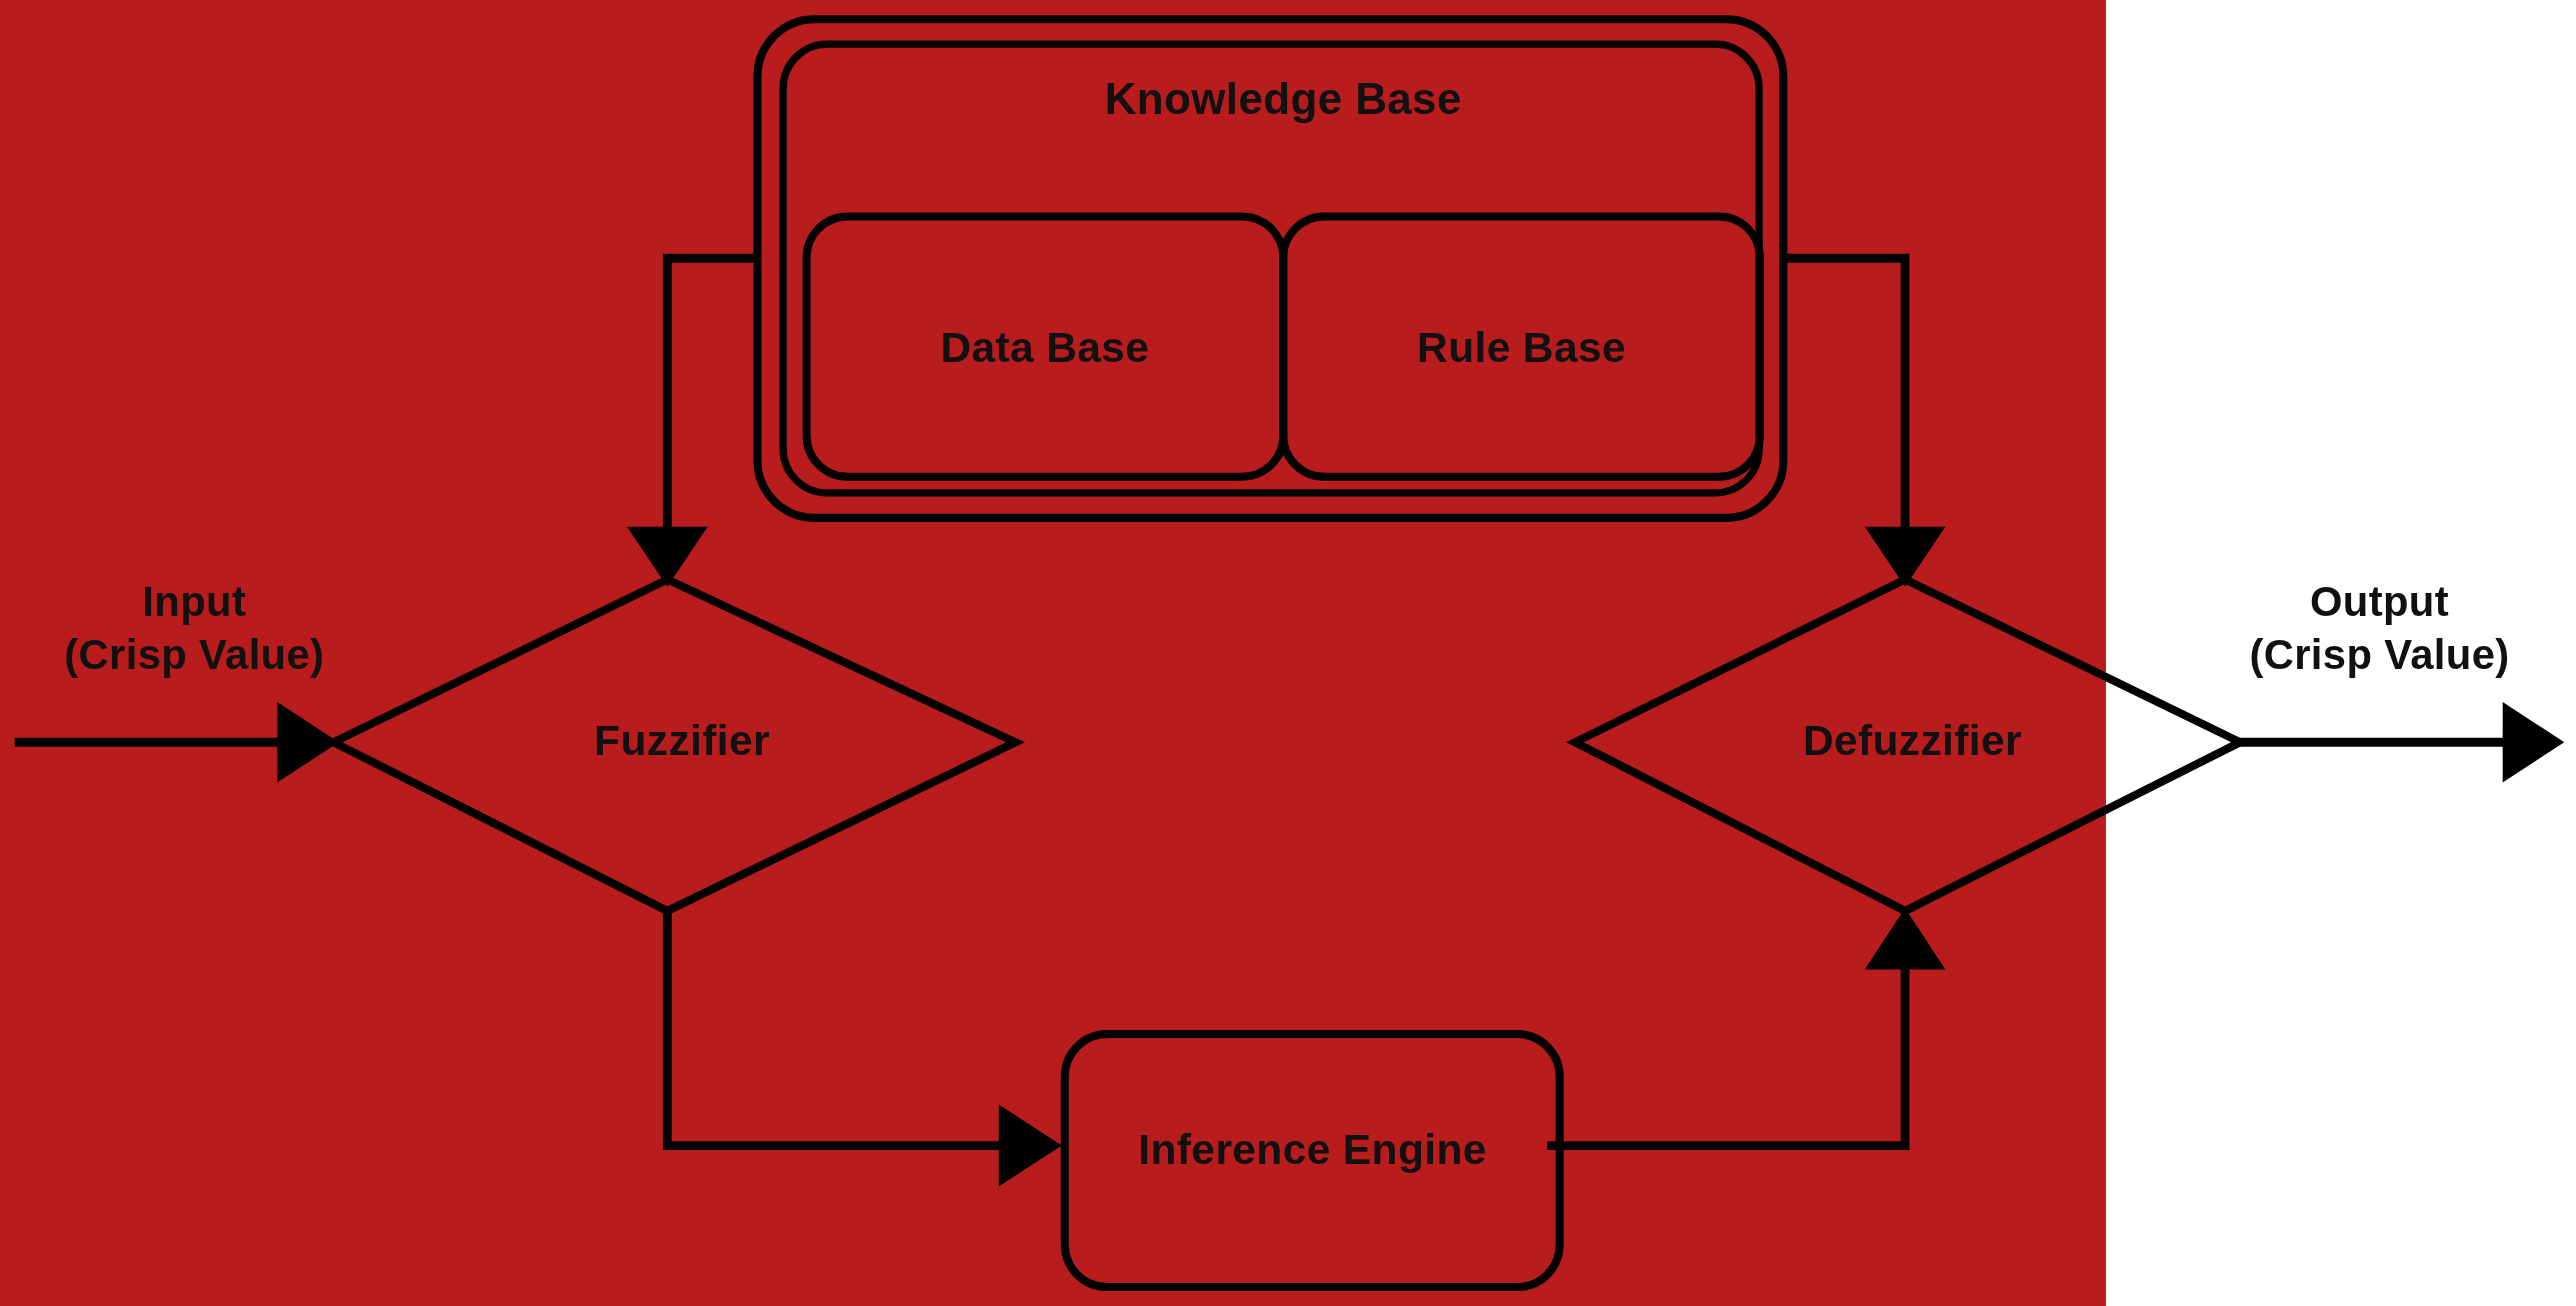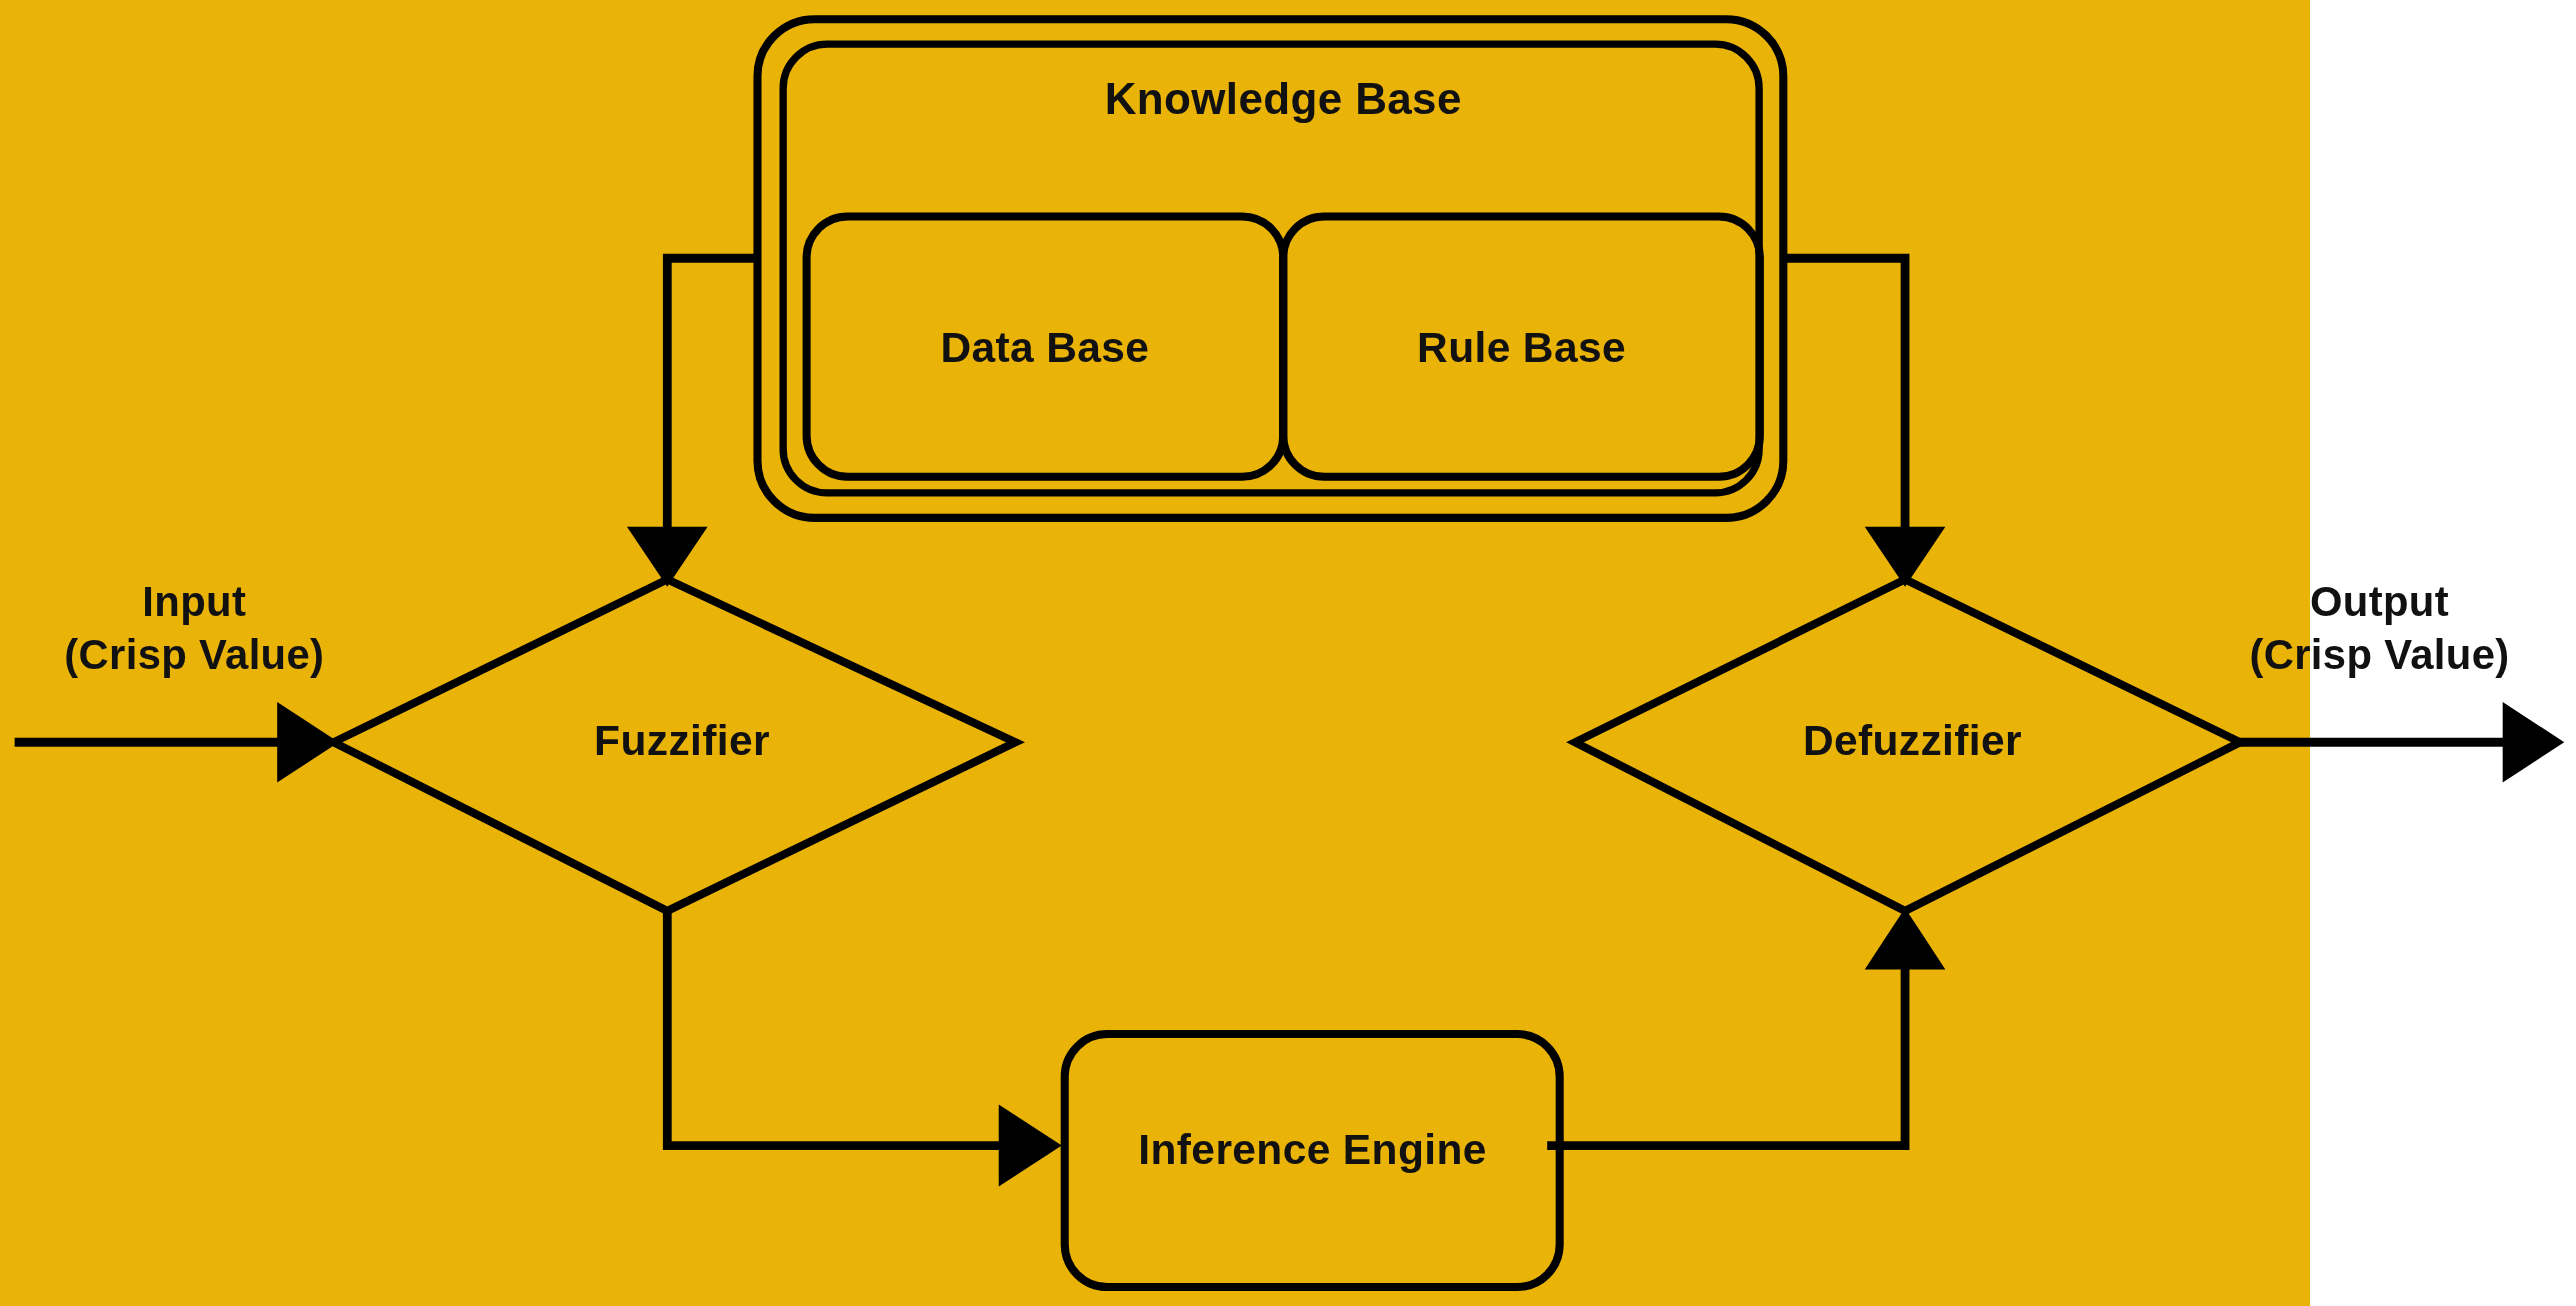--- a/index.html
+++ b/index.html
@@ -8,23 +8,23 @@
     background: #ffffff;
   }
   body {
     width: 2576px;
     height: 1307px;
     overflow: hidden;
     font-family: "Liberation Sans", sans-serif;
   }
   #diagram-root {
     position: relative;
-    width: 2310px;
+    width: 2106px;
     height: 1307px;
-    background: #eab308;
+    background: #b91c1c;
   }
   svg#diagram-svg {
     position: absolute;
     left: 0;
     top: 0;
     width: 2576px;
     height: 1307px;
     display: block;
   }
   .shape-stroke {

